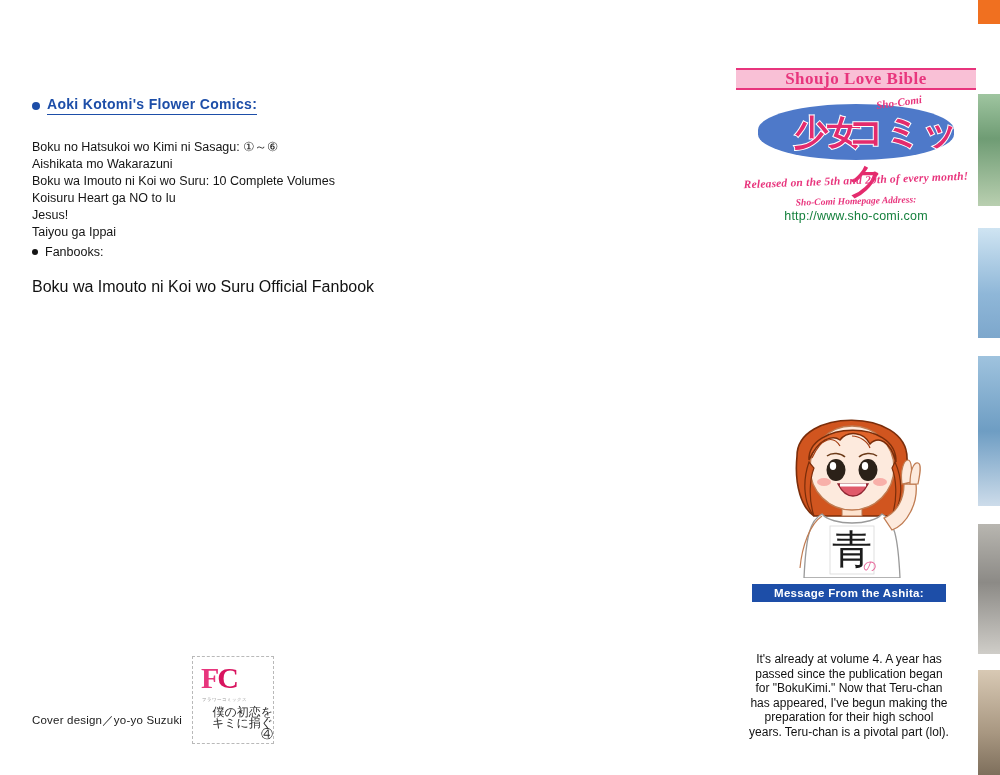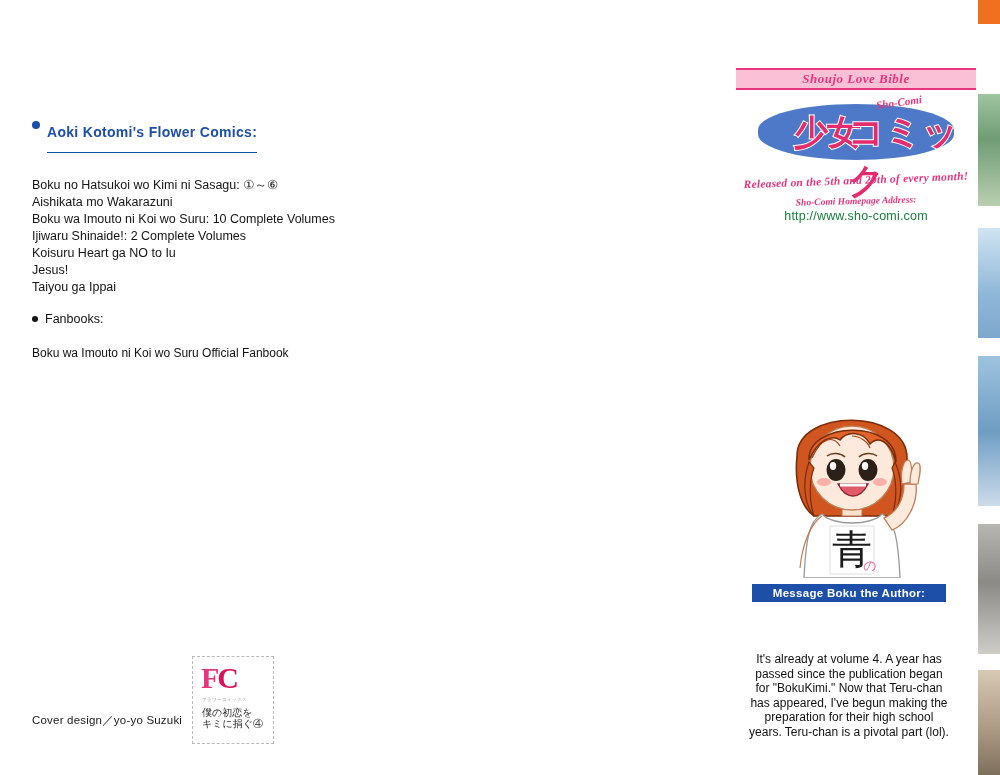--- a/index.html
+++ b/index.html
@@ -60,48 +60,47 @@
   #comics-heading .bullet {
     display: inline-block;
     width: 8px;
     height: 8px;
     border-radius: 50%;
     background: #1d4ea8;
     margin-right: 7px;
   }
   #comics-heading .htext {
     border-bottom: 1.5px solid #1d4ea8;
-    padding-bottom: 12px;
-    margin-top: 28px;
+    padding-bottom: 2px;
   }
   .comic-line {
     font-size: 12.5px;
     line-height: 17px;
     color: #141414;
     white-space: nowrap;
   }
   #fanbook-heading {
-    margin-top: 16px;
+    margin-top: 4px;
     font-size: 12.5px;
     display: flex;
     align-items: center;
   }
   #fanbook-heading .bullet {
     display: inline-block;
     width: 6px;
     height: 6px;
     border-radius: 50%;
     background: #141414;
     margin-right: 7px;
   }
   #fanbook-list {
     margin-top: 19px;
   }
   .fanbook-line {
-    font-size: 12px;
+    font-size: 16px;
     line-height: 17px;
   }
 
   
   #cover-credit {
     position: absolute;
     left: 32px;
     top: 713px;
     font-size: 11.5px;
     color: #1a1a1a;
@@ -137,23 +136,24 @@
     left: 9px;
     top: 40px;
     font-size: 4.5px;
     color: #9a9a9a;
     letter-spacing: 0.4px;
   }
   #fc-jp {
     position: absolute;
     left: 9px;
     top: 50px;
-    font-size: 10px;
+    font-size: 12px;
     line-height: 11px;
     color: #2a2a2a;
+    text-align: right;
   }
 
   
   #sho-banner {
     position: absolute;
     left: 736px;
     top: 68px;
     width: 240px;
   }
   #bible-ribbon {
@@ -162,23 +162,22 @@
     background: #f9c0d6;
     border-top: 2px solid #e8357d;
     border-bottom: 2px solid #e8357d;
     box-sizing: border-box;
     display: flex;
     align-items: center;
     justify-content: center;
   }
   #bible-ribbon span {
     font-family: "Liberation Serif", serif;
-    font-style: italic;
-    font-weight: bold;
-    font-size: 13px;
+    font-weight: bold;
+    font-size: 17px;
     color: #e8357d;
     letter-spacing: 0.5px;
   }
   #logo-wrap {
     position: relative;
     width: 240px;
     height: 72px;
     margin-top: 6px;
   }
   #logo-blue-blob {
@@ -315,21 +314,20 @@
 
   <div id="comics-heading">
     <span class="bullet"></span>
     <span class="htext">Aoki Kotomi's Flower Comics:</span>
   </div>
 
   <div>
     <div class="comic-line">Boku no Hatsukoi wo Kimi ni Sasagu: ①～⑥</div>
     <div class="comic-line">Aishikata mo Wakarazuni</div>
     <div class="comic-line">Boku wa Imouto ni Koi wo Suru: 10 Complete Volumes</div>
-    <div class="comic-line">Ijiwaru Shinaide!: 2 Complete Volumes</div>
     <div class="comic-line">Koisuru Heart ga NO to Iu</div>
     <div class="comic-line">Jesus!</div>
     <div class="comic-line">Taiyou ga Ippai</div>
   </div>
 
   <div id="fanbook-heading">
     <span class="bullet"></span>
     <span>Fanbooks:</span>
   </div>
 
@@ -407,15 +405,15 @@
 
     <path d="M70 138 C58 146 50 168 48 190" fill="none" stroke="#c07c52" stroke-width="1.2"></path>
 
     <path d="M132 140 C146 134 152 120 152 106 L164 106 C166 124 156 146 140 152 Z" fill="#fdeadd" stroke="#c07c52" stroke-width="1.3"></path>
     <path d="M150 106 C148 92 152 82 156 82 C160 82 160 94 159 104 Z" fill="#fdeadd" stroke="#c07c52" stroke-width="1.2"></path>
     <path d="M158 106 C158 92 162 84 166 85 C170 86 168 96 166 106 Z" fill="#fdeadd" stroke="#c07c52" stroke-width="1.2"></path>
   </svg>
 </div>
 
 <div id="msg-header">
-  <span>Message Boku the Author:</span>
+  <span>Message From the Ashita:</span>
 </div>
 <div id="msg-body">It's already at volume 4. A year has passed since the publication began for "BokuKimi." Now that Teru-chan has appeared, I've begun making the preparation for their high school years. Teru-chan is a pivotal part (lol).</div>
 
 </body></html>

